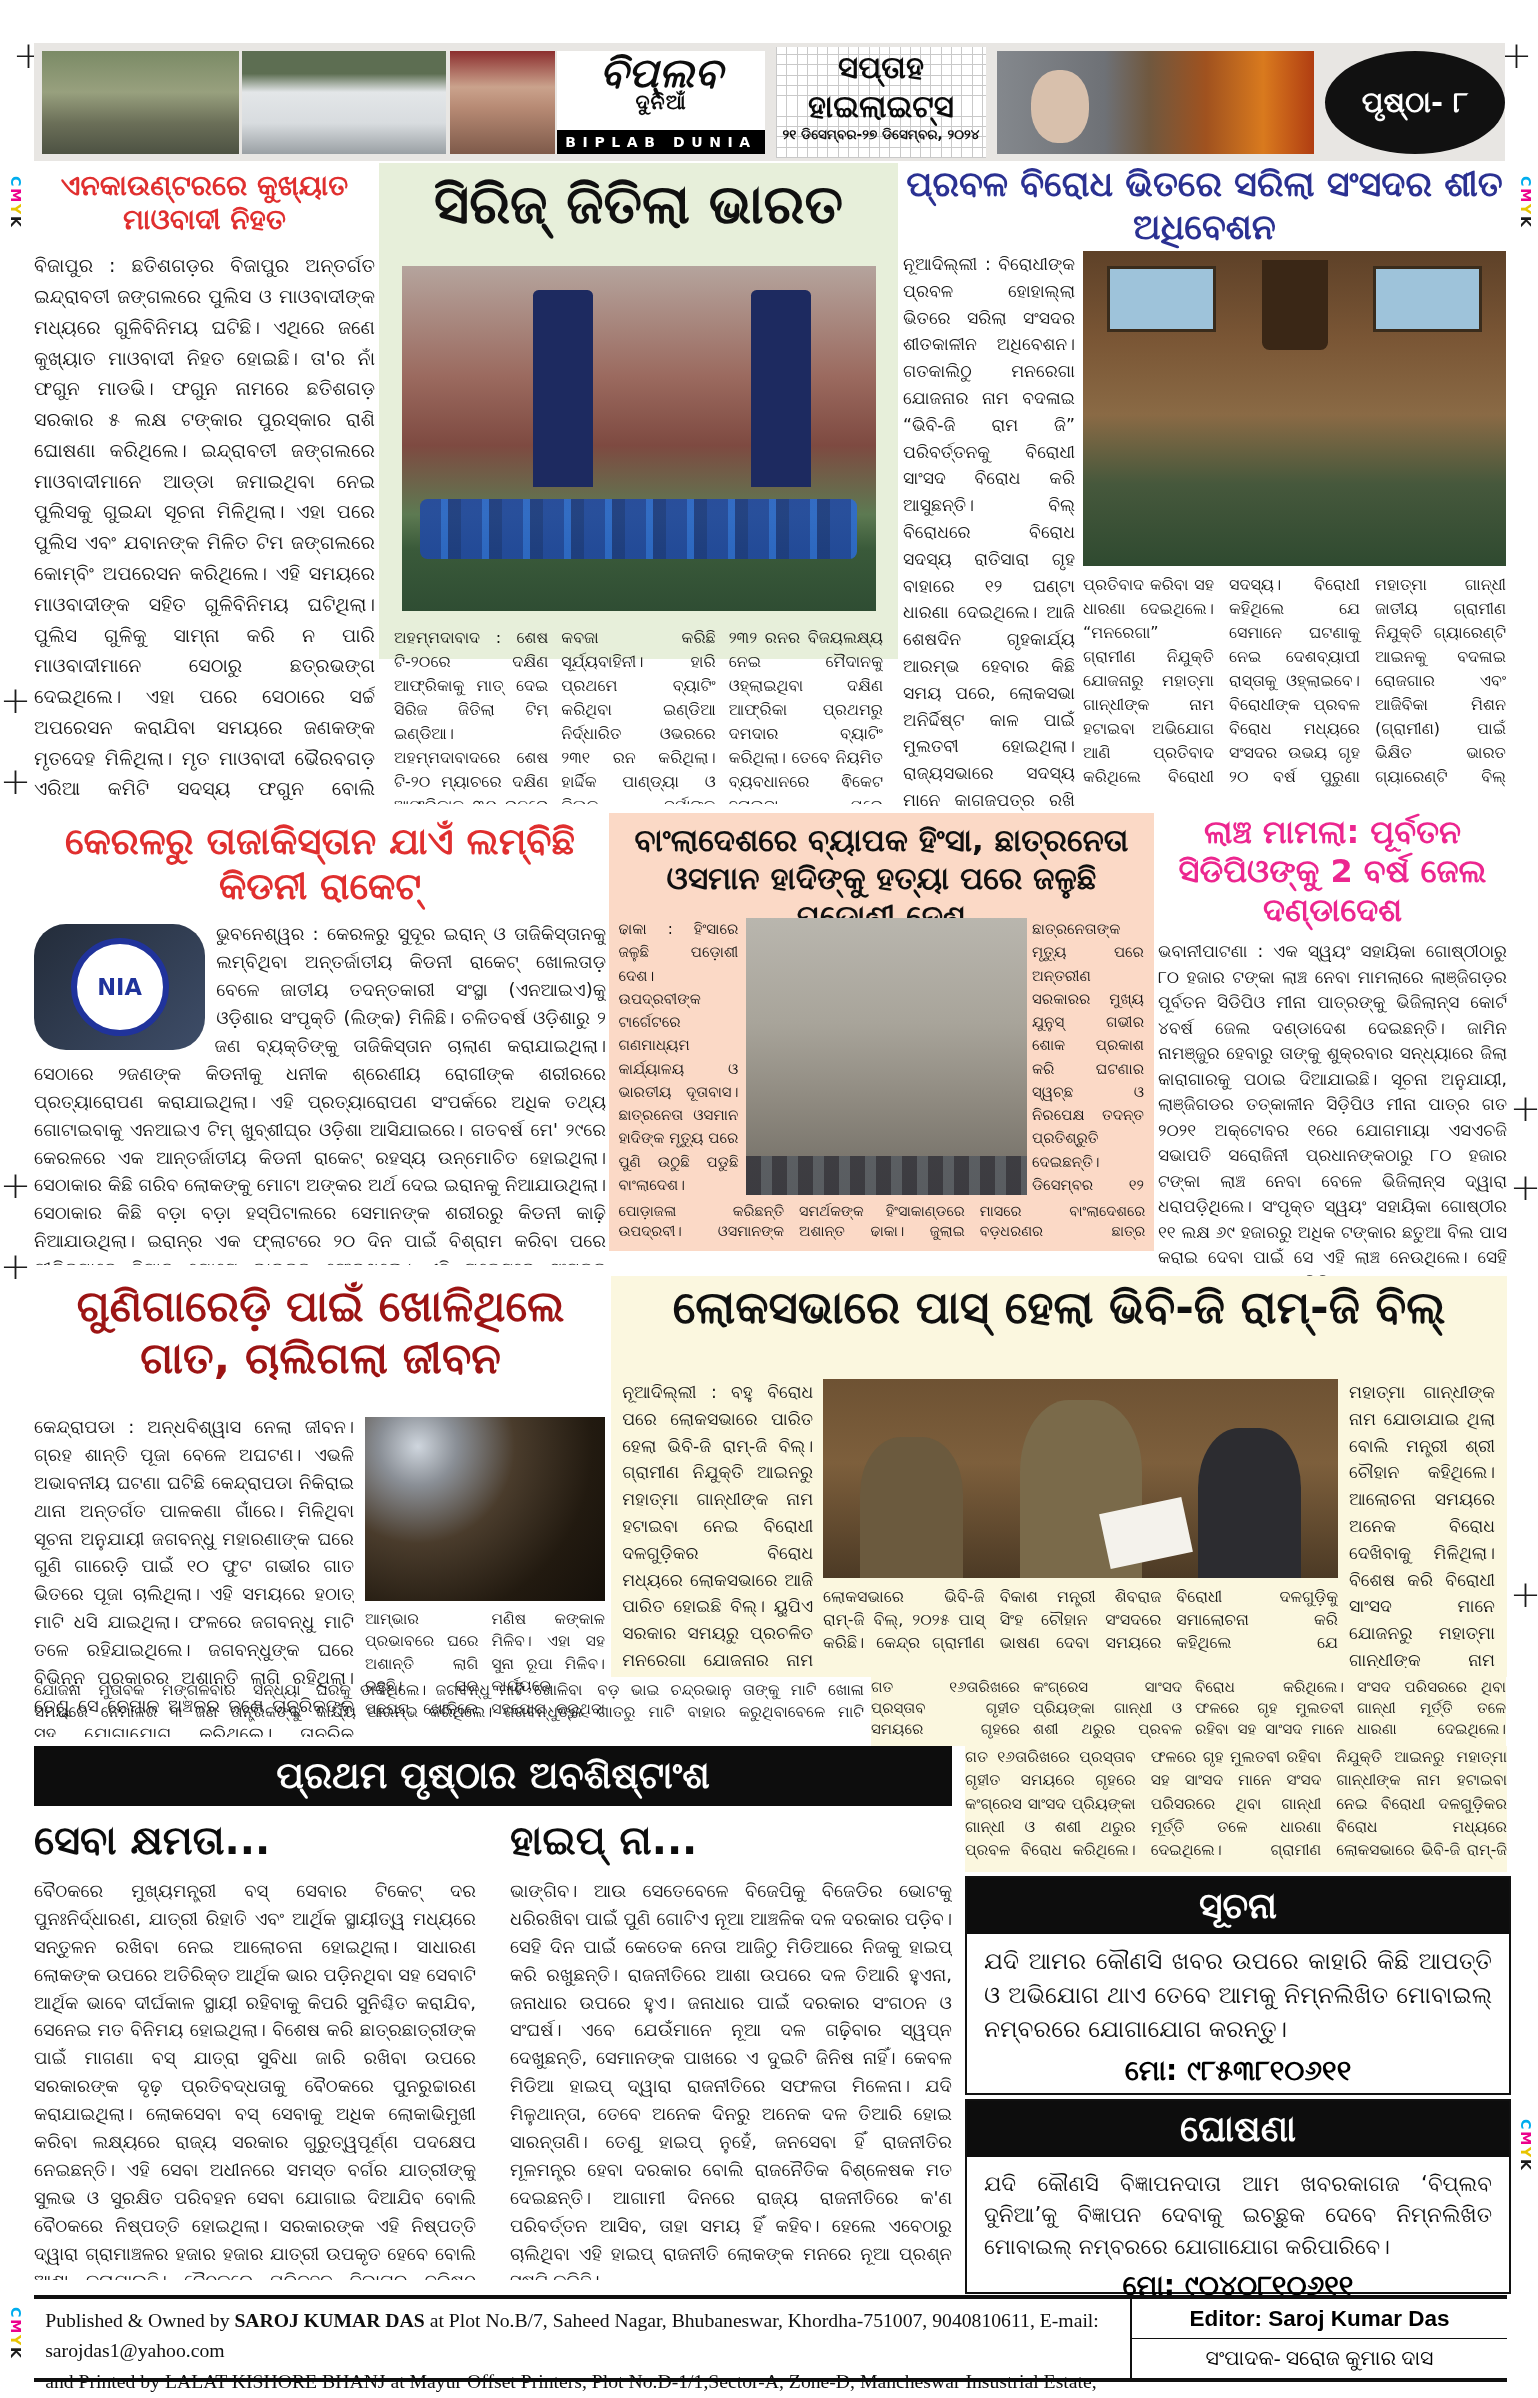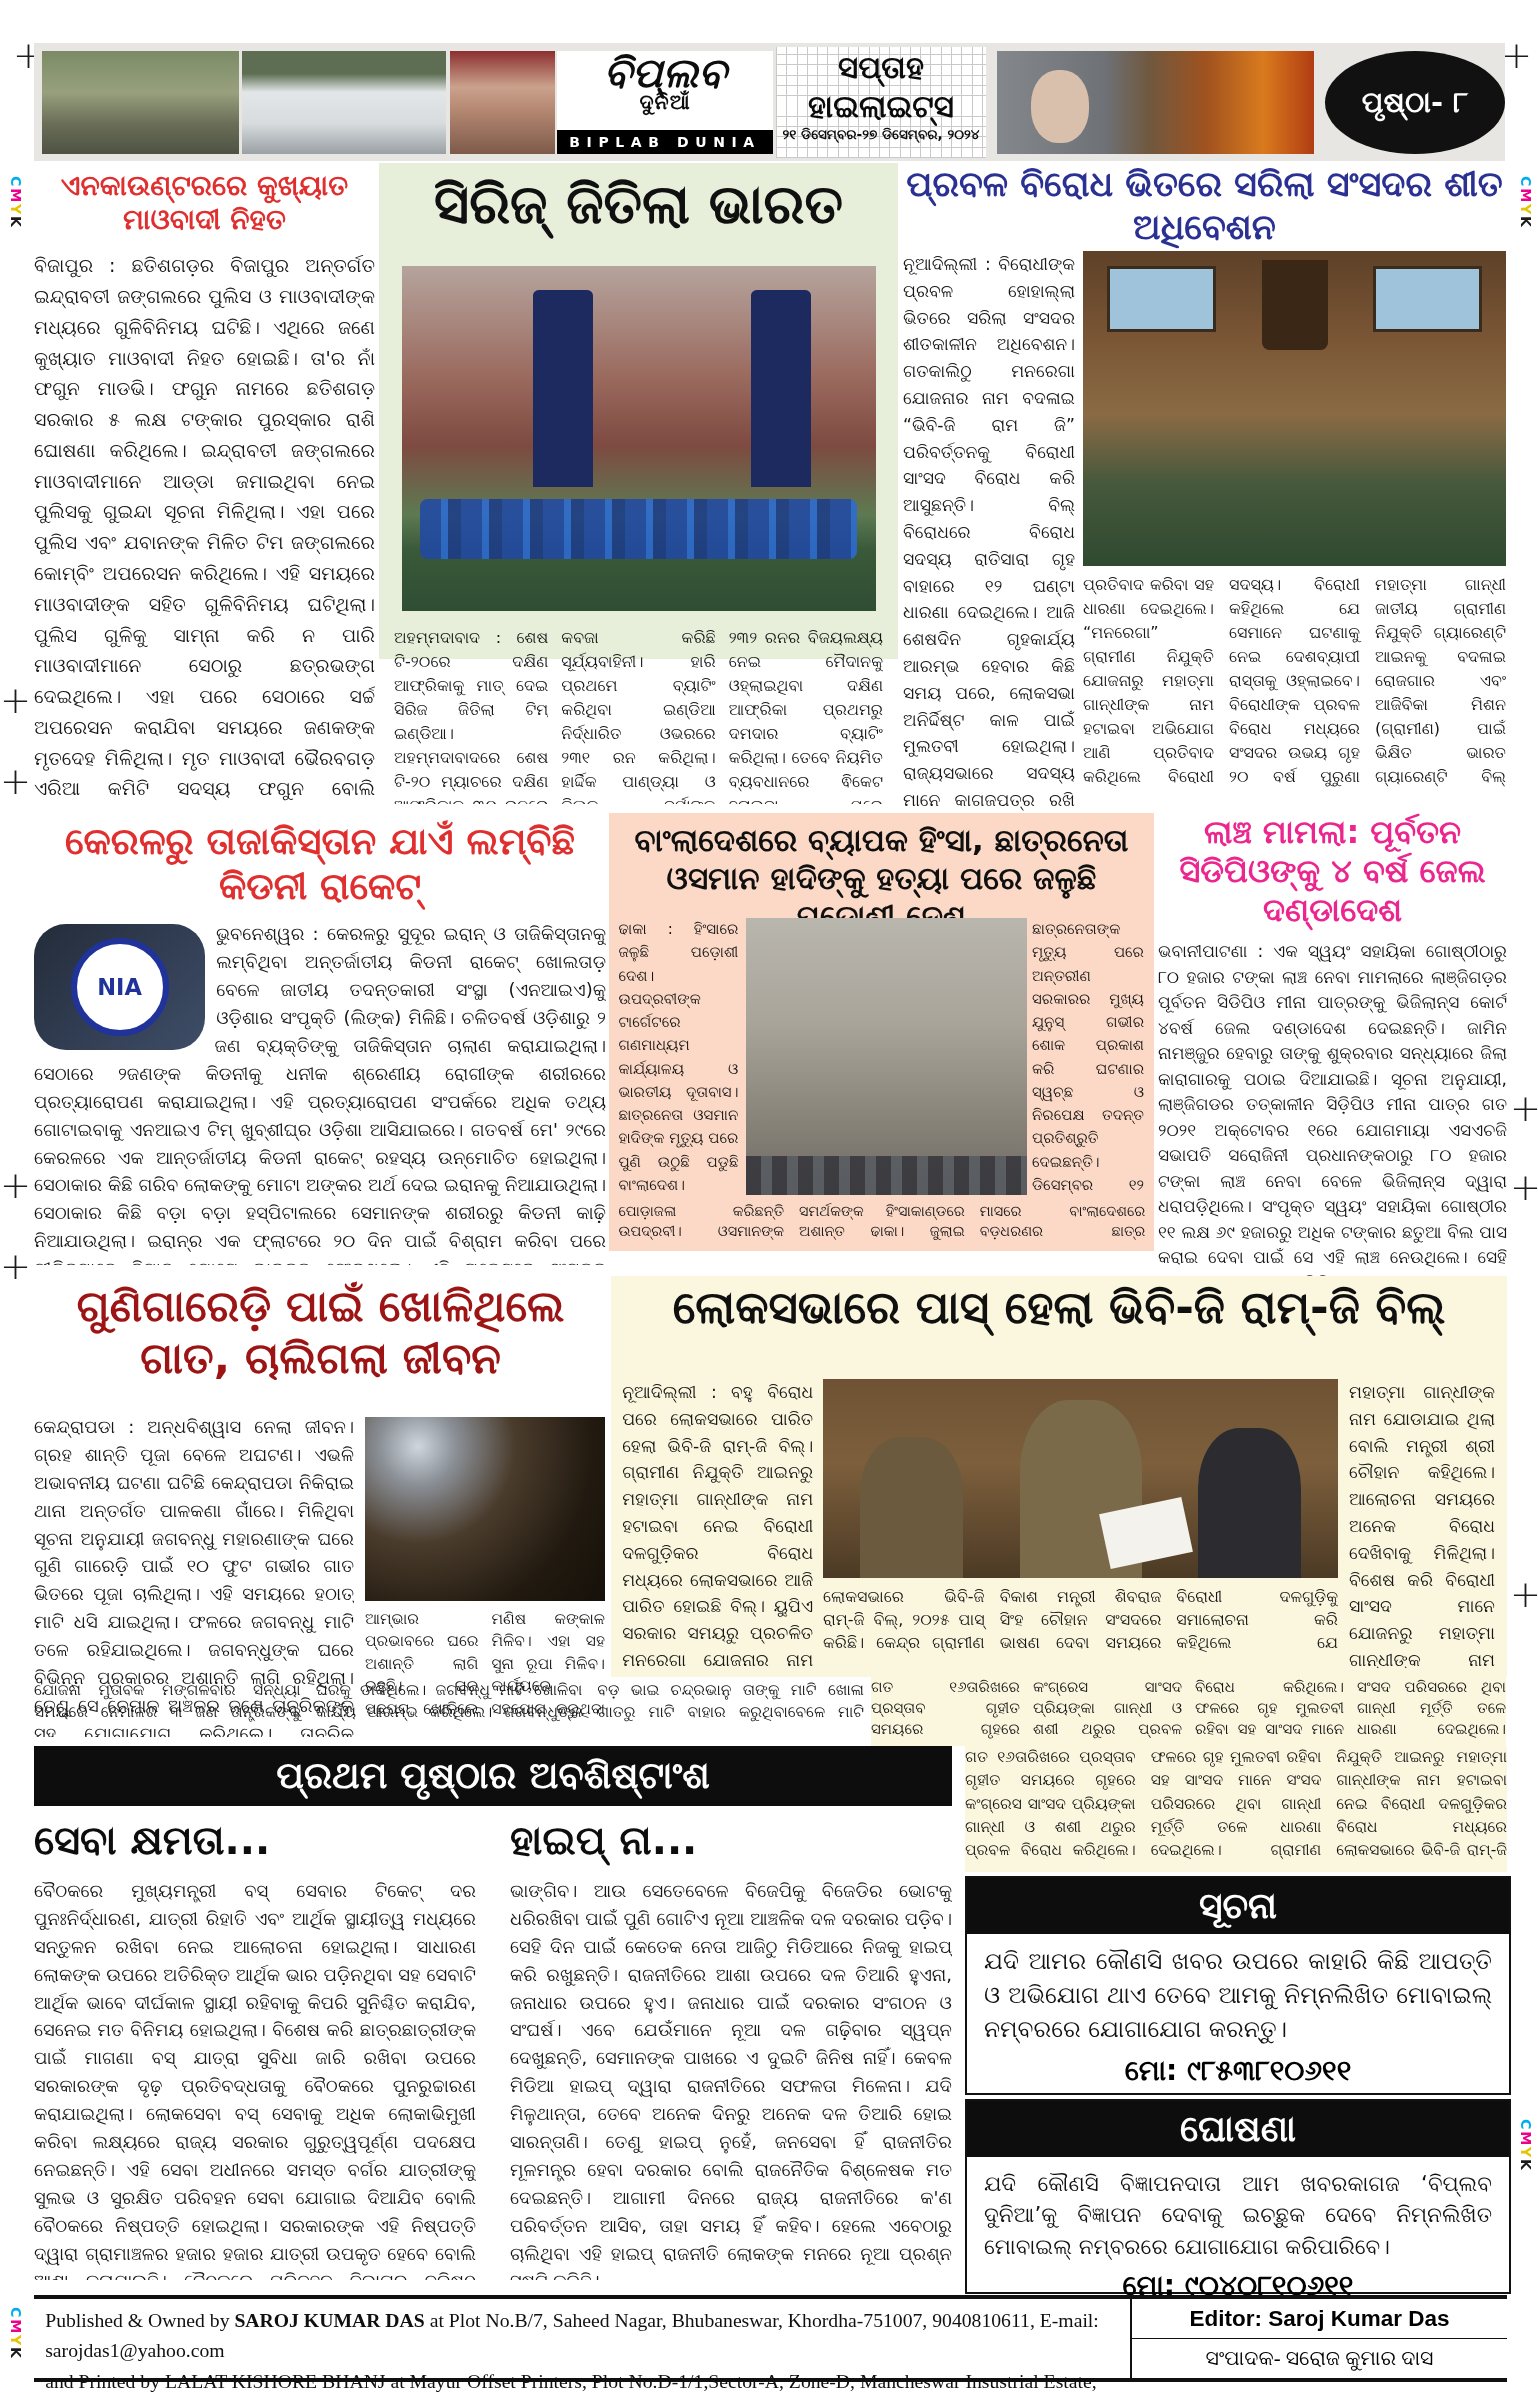--- a/index.html
+++ b/index.html
@@ -19,21 +19,21 @@
   .hl-black{color:#101010;}
   .cross{position:absolute;color:#1c1c1c;font-size:37px;font-weight:200;line-height:1;}
   .cmyk{position:absolute;writing-mode:vertical-rl;text-orientation:mixed;font-size:14px;font-weight:700;letter-spacing:1.9px;}
   .cmyk span:nth-child(1){color:#00adee;}
   .cmyk span:nth-child(2){color:#ec008c;}
   .cmyk span:nth-child(3){color:#e8c400;}
   .cmyk span:nth-child(4){color:#1a1a1a;}
   
   .mast{position:absolute;left:34px;top:43px;width:1471px;height:118px;background:#e8e6e3;}
   .mast .ph{position:absolute;top:7.5px;height:103px;overflow:hidden;}
-  .logo-box{position:absolute;left:523px;top:7.5px;width:208px;height:103px;background:#fff;padding-left:8px;}
+  .logo-box{position:absolute;left:523px;top:7.5px;width:208px;height:103px;background:#fff;}
   .logo-odia{position:absolute;left:0;top:1.9px;width:100%;text-align:center;font-size:41px;font-weight:800;color:#0d0d0d;font-style:italic;line-height:1.05;}
   .logo-odia small{display:block;font-size:20.6px;font-style:normal;margin-top:-3.7px;letter-spacing:0.9px;}
   .logo-bar{position:absolute;left:0;bottom:0;width:100%;height:24px;background:#000;color:#fff;font-size:14px;font-weight:700;letter-spacing:6.6px;text-align:center;line-height:24px;}
   .highlights{position:absolute;left:742px;top:3.7px;width:210px;height:111px;background-color:#fff;background-image:repeating-linear-gradient(0deg,#c9c9c9 0 0.9px,transparent 0.9px 10.3px),repeating-linear-gradient(90deg,#c9c9c9 0 0.9px,transparent 0.9px 10.3px);text-align:center;}
   .highlights .t{font-size:31px;font-weight:900;color:#0b0b0b;line-height:1.12;margin-top:3.7px;}
   .highlights .d{font-size:13.6px;font-weight:800;color:#0b0b0b;margin-top:2.8px;}
   .badge{position:absolute;left:1291px;top:7.5px;width:180px;height:103px;background:#111;border-radius:50%;color:#fff;display:flex;align-items:center;justify-content:center;font-size:29px;font-weight:700;}
   
   .blk-green{background:#e7efda;}
   .blk-salmon{background:#fbd9c6;}
@@ -141,21 +141,21 @@
     <div class="hl hl-black" style="font-size:31px;padding:9.4px 7.5px 0 7.5px;">ବାଂଲାଦେଶରେ ବ୍ୟାପକ ହିଂସା, ଛାତ୍ରନେତା ଓସମାନ ହାଦିଙ୍କୁ ହତ୍ୟା ପରେ ଜଳୁଛି ପଡ଼ୋଶୀ ଦେଶ</div>
     <div class="abs body-text" style="left:9.4px;top:105px;width:120px;height:277px;font-size:15px;">ଢାକା : ହିଂସାରେ ଜଳୁଛି ପଡ଼ୋଶୀ ଦେଶ। ଉପଦ୍ରବୀଙ୍କ ଟାର୍ଗେଟରେ ଗଣମାଧ୍ୟମ କାର୍ଯ୍ୟାଳୟ ଓ ଭାରତୀୟ ଦୂତାବାସ। ଛାତ୍ରନେତା ଓସମାନ ହାଦିଙ୍କ ମୃତ୍ୟୁ ପରେ ପୁଣି ଉଠୁଛି ପଡୁଛି ବାଂଲାଦେଶ। ସେଠାରେ ରହୁଥିବା ଭାରତୀୟଙ୍କ ପାଇଁ ମାର୍ଗଦର୍ଶିକା ଜାରି କରାଯାଇଛି। ଓସମାନ ହାଦି ବଞ୍ଚିଥିବା ସମୟରେ ଯେତିକି ଚର୍ଚ୍ଚାରେ ନଥିଲେ, ମୃତ୍ୟୁ ପରେ ସେତିକି ଖବରରେ ଅଛନ୍ତି।</div>
     <div class="photo" style="left:137px;top:105px;width:281px;height:277px;background:linear-gradient(180deg,#b9b6ae 0%,#a8a49a 38%,#8f8a80 66%,#6e6a62 100%);">
       <div style="position:absolute;left:0;bottom:0;width:100%;height:39px;background:repeating-linear-gradient(90deg,#33333a 0 15px,#555a60 15px 26px);opacity:.85;"></div>
     </div>
     <div class="abs body-text" style="left:423px;top:105px;width:112px;height:277px;font-size:15px;">ଛାତ୍ରନେତାଙ୍କ ମୃତ୍ୟୁ ପରେ ଅନ୍ତରୀଣ ସରକାରର ମୁଖ୍ୟ ଯୁନୁସ୍ ଗଭୀର ଶୋକ ପ୍ରକାଶ କରି ଘଟଣାର ସ୍ୱଚ୍ଛ ଓ ନିରପେକ୍ଷ ତଦନ୍ତ ପ୍ରତିଶ୍ରୁତି ଦେଇଛନ୍ତି। ଡିସେମ୍ବର ୧୨ ତାରିଖରେ ଓସମାନଙ୍କୁ ଦୁର୍ବୃତ୍ତ ଗୁଳି କରି ହତ୍ୟା କରିଥିଲେ। ୩୨ ବର୍ଷ ବୟସ୍କ ଓସମାନ ହାଦିଙ୍କୁ ପ୍ରଥମେ ସ୍ଥାନୀୟ</div>
     <div class="abs cols3 body-text" style="left:9.4px;top:388px;width:527px;height:45px;font-size:14.5px;line-height:1.4;">ପୋଡ଼ାଜଳା କରିଛନ୍ତି ଉପଦ୍ରବୀ। ଓସମାନଙ୍କ ସମର୍ଥକଙ୍କ ହିଂସାକାଣ୍ଡରେ ଅଶାନ୍ତ ଢାକା। ଜୁଲାଇ ମାସରେ ବାଂଲାଦେଶରେ ବଡ଼ଧରଣର ଛାତ୍ର ଆନ୍ଦୋଳନର ମାଷ୍ଟରମାଇଣ୍ଡ ଥିଲେ ଓସମାନ।</div>
   </div>
 
   <div class="abs" style="left:1158px;top:813px;width:349px;">
-    <div class="hl hl-pink" style="font-size:32px;">ଲାଞ୍ଚ ମାମଲା: ପୂର୍ବତନ ସିଡିପିଓଙ୍କୁ ୪ ବର୍ଷ ଜେଲ ଦଣ୍ଡାଦେଶ</div>
+    <div class="hl hl-pink" style="font-size:32px;">ଲାଞ୍ଚ ମାମଲା: ପୂର୍ବତନ ସିଡିପିଓଙ୍କୁ 2 ବର୍ଷ ଜେଲ ଦଣ୍ଡାଦେଶ</div>
     <div class="body-text" style="margin-top:9.4px;height:345px;font-size:17px;line-height:1.5;">ଭବାନୀପାଟଣା : ଏକ ସ୍ୱୟଂ ସହାୟିକା ଗୋଷ୍ଠୀଠାରୁ ୮୦ ହଜାର ଟଙ୍କା ଲାଞ୍ଚ ନେବା ମାମଲାରେ ଲାଞ୍ଜିଗଡ଼ର ପୂର୍ବତନ ସିଡିପିଓ ମୀନା ପାତ୍ରଙ୍କୁ ଭିଜିଲାନ୍ସ କୋର୍ଟ ୪ବର୍ଷ ଜେଲ ଦଣ୍ଡାଦେଶ ଦେଇଛନ୍ତି। ଜାମିନ ନାମଞ୍ଜୁର ହେବାରୁ ତାଙ୍କୁ ଶୁକ୍ରବାର ସନ୍ଧ୍ୟାରେ ଜିଲା କାରାଗାରକୁ ପଠାଇ ଦିଆଯାଇଛି। ସୂଚନା ଅନୁଯାୟୀ, ଲାଞ୍ଜିଗଡର ତତ୍କାଳୀନ ସିଡ଼ିପିଓ ମୀନା ପାତ୍ର ଗତ ୨୦୨୧ ଅକ୍ଟୋବର ୧ରେ ଯୋଗମାୟା ଏସଏଚଜି ସଭାପତି ସରୋଜିନୀ ପ୍ରଧାନଙ୍କଠାରୁ ୮୦ ହଜାର ଟଙ୍କା ଲାଞ୍ଚ ନେବା ବେଳେ ଭିଜିଲାନ୍ସ ଦ୍ୱାରା ଧରାପଡ଼ିଥିଲେ। ସଂପୃକ୍ତ ସ୍ୱୟଂ ସହାୟିକା ଗୋଷ୍ଠୀର ୧୧ ଲକ୍ଷ ୬୯ ହଜାରରୁ ଅଧିକ ଟଙ୍କାର ଛତୁଆ ବିଲ ପାସ କରାଇ ଦେବା ପାଇଁ ସେ ଏହି ଲାଞ୍ଚ ନେଉଥିଲେ। ସେହି ଘଟଣାରେ କୋରାପୁଟ ଭିଜିଲାନ୍ସ ଦ୍ୱାରା ମାମଲା ରୁଜୁ କରାଯାଇ କଲାହାଣ୍ଡି ସ୍ୱତନ୍ତ୍ର ଭିଜିଲାନ୍ସ କୋର୍ଟରେ ଅଭିଯୋଗ ଫର୍ଦ୍ଦ ଦାଖଲ କରାଯାଇଥିଲା। ଏହି ମାମଲାର ଶୁଣାଣି କରି କଲାହାଣ୍ଡି ସ୍ୱତନ୍ତ୍ର ଭିଜିଲାନ୍ସ ବିଚାରପତି ବଦ୍ରି ନାରାୟଣ ନନ୍ଦ ଅଭିଯୁକ୍ତଙ୍କୁ ୪ ବର୍ଷ ଜେଲ ଦଣ୍ଡାଦେଶ ଦେଇଥିଲେ। ଅନ୍ୟପକ୍ଷରେ ଲାଞ୍ଚ ମାମଲାର ତଦନ୍ତ ବେଳେ ପାତ୍ରଙ୍କଠାରୁ ଭିଜିଲାନ୍ସ ଆୟ ବହିର୍ଭୂତ ସଂପତ୍ତି ଠାବ କରିଥିଲା। ଏହି ଘଟଣାରେ ପାତ୍ର ଏବଂ ତାଙ୍କ ସ୍ୱାମୀ ପଦ୍ମନାଭ ପଣ୍ଡାଙ୍କ ନାମରେ ଭିଜିଲାନ୍ସ ମାମଲା ରୁଜୁ କରିଛି। ଉଭୟ ସ୍ୱାମୀ, ସ୍ତ୍ରୀଙ୍କଠାରୁ ଭିଜିଲାନ୍ସ ଦତନ୍ତ ବେଳେ ୧କୋଟି ୨୪ଲକ୍ଷ ୧୬ହଜାର ୬୨୧ ଟଙ୍କାର ଆୟ ବହିର୍ଭୂତ ସଂପତ୍ତି ଠାବ କରିଥିଲା। ଏହି ମାମଲା ଏବେ ମଧ୍ୟ କଲାହାଣ୍ଡି ସ୍ୱତନ୍ତ୍ର ଭିଜିଲାନ୍ସ କୋର୍ଟରେ ବିଚାରାଧୀନ ଅଛି।</div>
   </div>
 
   <div class="abs" style="left:34px;top:1280px;width:573px;">
     <div class="hl hl-darkred" style="font-size:43px;">ଗୁଣିଗାରେଡ଼ି ପାଇଁ ଖୋଳିଥିଲେ ଗାତ, ଚାଲିଗଲା ଜୀବନ</div>
   </div>
   <div class="abs body-text" style="left:34px;top:1413px;width:320px;height:324px;font-size:18px;">କେନ୍ଦ୍ରାପଡା : ଅନ୍ଧବିଶ୍ୱାସ ନେଲା ଜୀବନ। ଗ୍ରହ ଶାନ୍ତି ପୂଜା ବେଳେ ଅଘଟଣ। ଏଭଳି ଅଭାବନୀୟ ଘଟଣା ଘଟିଛି କେନ୍ଦ୍ରାପଡା ନିକିରାଇ ଥାନା ଅନ୍ତର୍ଗତ ପାଳକଣା ଗାଁରେ। ମିଳିଥିବା ସୂଚନା ଅନୁଯାୟୀ ଜଗବନ୍ଧୁ ମହାରଣାଙ୍କ ଘରେ ଗୁଣି ଗାରେଡ଼ି ପାଇଁ ୧୦ ଫୁଟ ଗଭୀର ଗାତ ଭିତରେ ପୂଜା ଚାଲିଥିଲା। ଏହି ସମୟରେ ହଠାତ୍ ମାଟି ଧସି ଯାଇଥିଲା। ଫଳରେ ଜଗବନ୍ଧୁ ମାଟି ତଳେ ରହିଯାଇଥିଲେ। ଜଗବନ୍ଧୁଙ୍କ ଘରେ ବିଭିନ୍ନ ପ୍ରକାରର ଅଶାନ୍ତି ଲାଗି ରହିଥିଲା। ତେଣୁ ସେ ନେମାଳ ଅଞ୍ଚଳର ଜଣେ ତାନ୍ତ୍ରିକଙ୍କ ସହ ଯୋଗାଯୋଗ କରିଥିଲେ। ତାନ୍ତ୍ରିକ ଜଗବନ୍ଧୁଙ୍କୁ କହିଥିଲେ ଘର ଚାରିପଟେ ଏକ ଅତୃପ୍ତ ଆତ୍ମା ବୁଲୁଛି।</div>
   <div class="photo" style="left:365px;top:1417px;width:240px;height:184px;background:radial-gradient(circle at 22% 16%,#cfd6de 0%,#8a8f96 16%,#4a3c2c 40%,#221a10 72%,#15100a 100%);"></div>
   <div class="abs cols2 body-text" style="left:365px;top:1608px;width:240px;height:127px;font-size:15.5px;line-height:1.45;">ଆମ୍ଭାର ପ୍ରଭାବରେ ଘରେ ଅଶାନ୍ତି ଲାଗି ରହୁଛି। ଘର ପଛପଟ ଖୋଳିଲେ ମଣିଷ କଙ୍କାଳ ମିଳିବ। ଏହା ସହ ସୁନା ରୂପା ମିଳିବ। କାର୍ଯ୍ୟରେ ସହଯୋଗ କରୁଥିବା ଜଗବନ୍ଧୁ ଗାତରେ ପଶି ଖୋଳିଥିଲେ। ହେଲେ କିଛି ମିଳିନଥିଲା।</div>
   <div class="abs cols3 body-text" style="left:34px;top:1679px;width:830px;height:62px;font-size:15.5px;line-height:1.45;">ଯୋଜନା ମୁତାବକ ମଙ୍ଗଳବାର ସନ୍ଧ୍ୟା ସମୟରେ ନେମାଳର ୩ ଜଣ ତାନ୍ତ୍ରିକଙ୍କୁ ଘରକୁ ଡାକିଥିଲେ। ଜଗବନ୍ଧୁ ମାଟି ଖୋଳିବା କାର୍ଯ୍ୟ ଆରମ୍ଭ କରିଥିଲେ। ଜଗବନ୍ଧୁଙ୍କ ବଡ଼ ଭାଇ ଚନ୍ଦ୍ରଭାନୁ ତାଙ୍କୁ ମାଟି ଖୋଳା ଗାତରୁ ମାଟି ବାହାର କରୁଥିବାବେଳେ ମାଟି ଅତଡା ଧସିଥିଲା। ଫଳରେ ଜଗବନ୍ଧୁ ଫସି ଅଣନିଃଶ୍ୱାସୀ ହୋଇ ଯାଇଥିଲେ। ଘଟଣାସ୍ଥଳରେ ତାଙ୍କର ମୃତ୍ୟୁ ଘଟିଥିଲା। ପୁଲିସ ଘଟଣାରେ ଅଧିକ ତଦନ୍ତ ଜାରି ରଖିଛି।</div>

